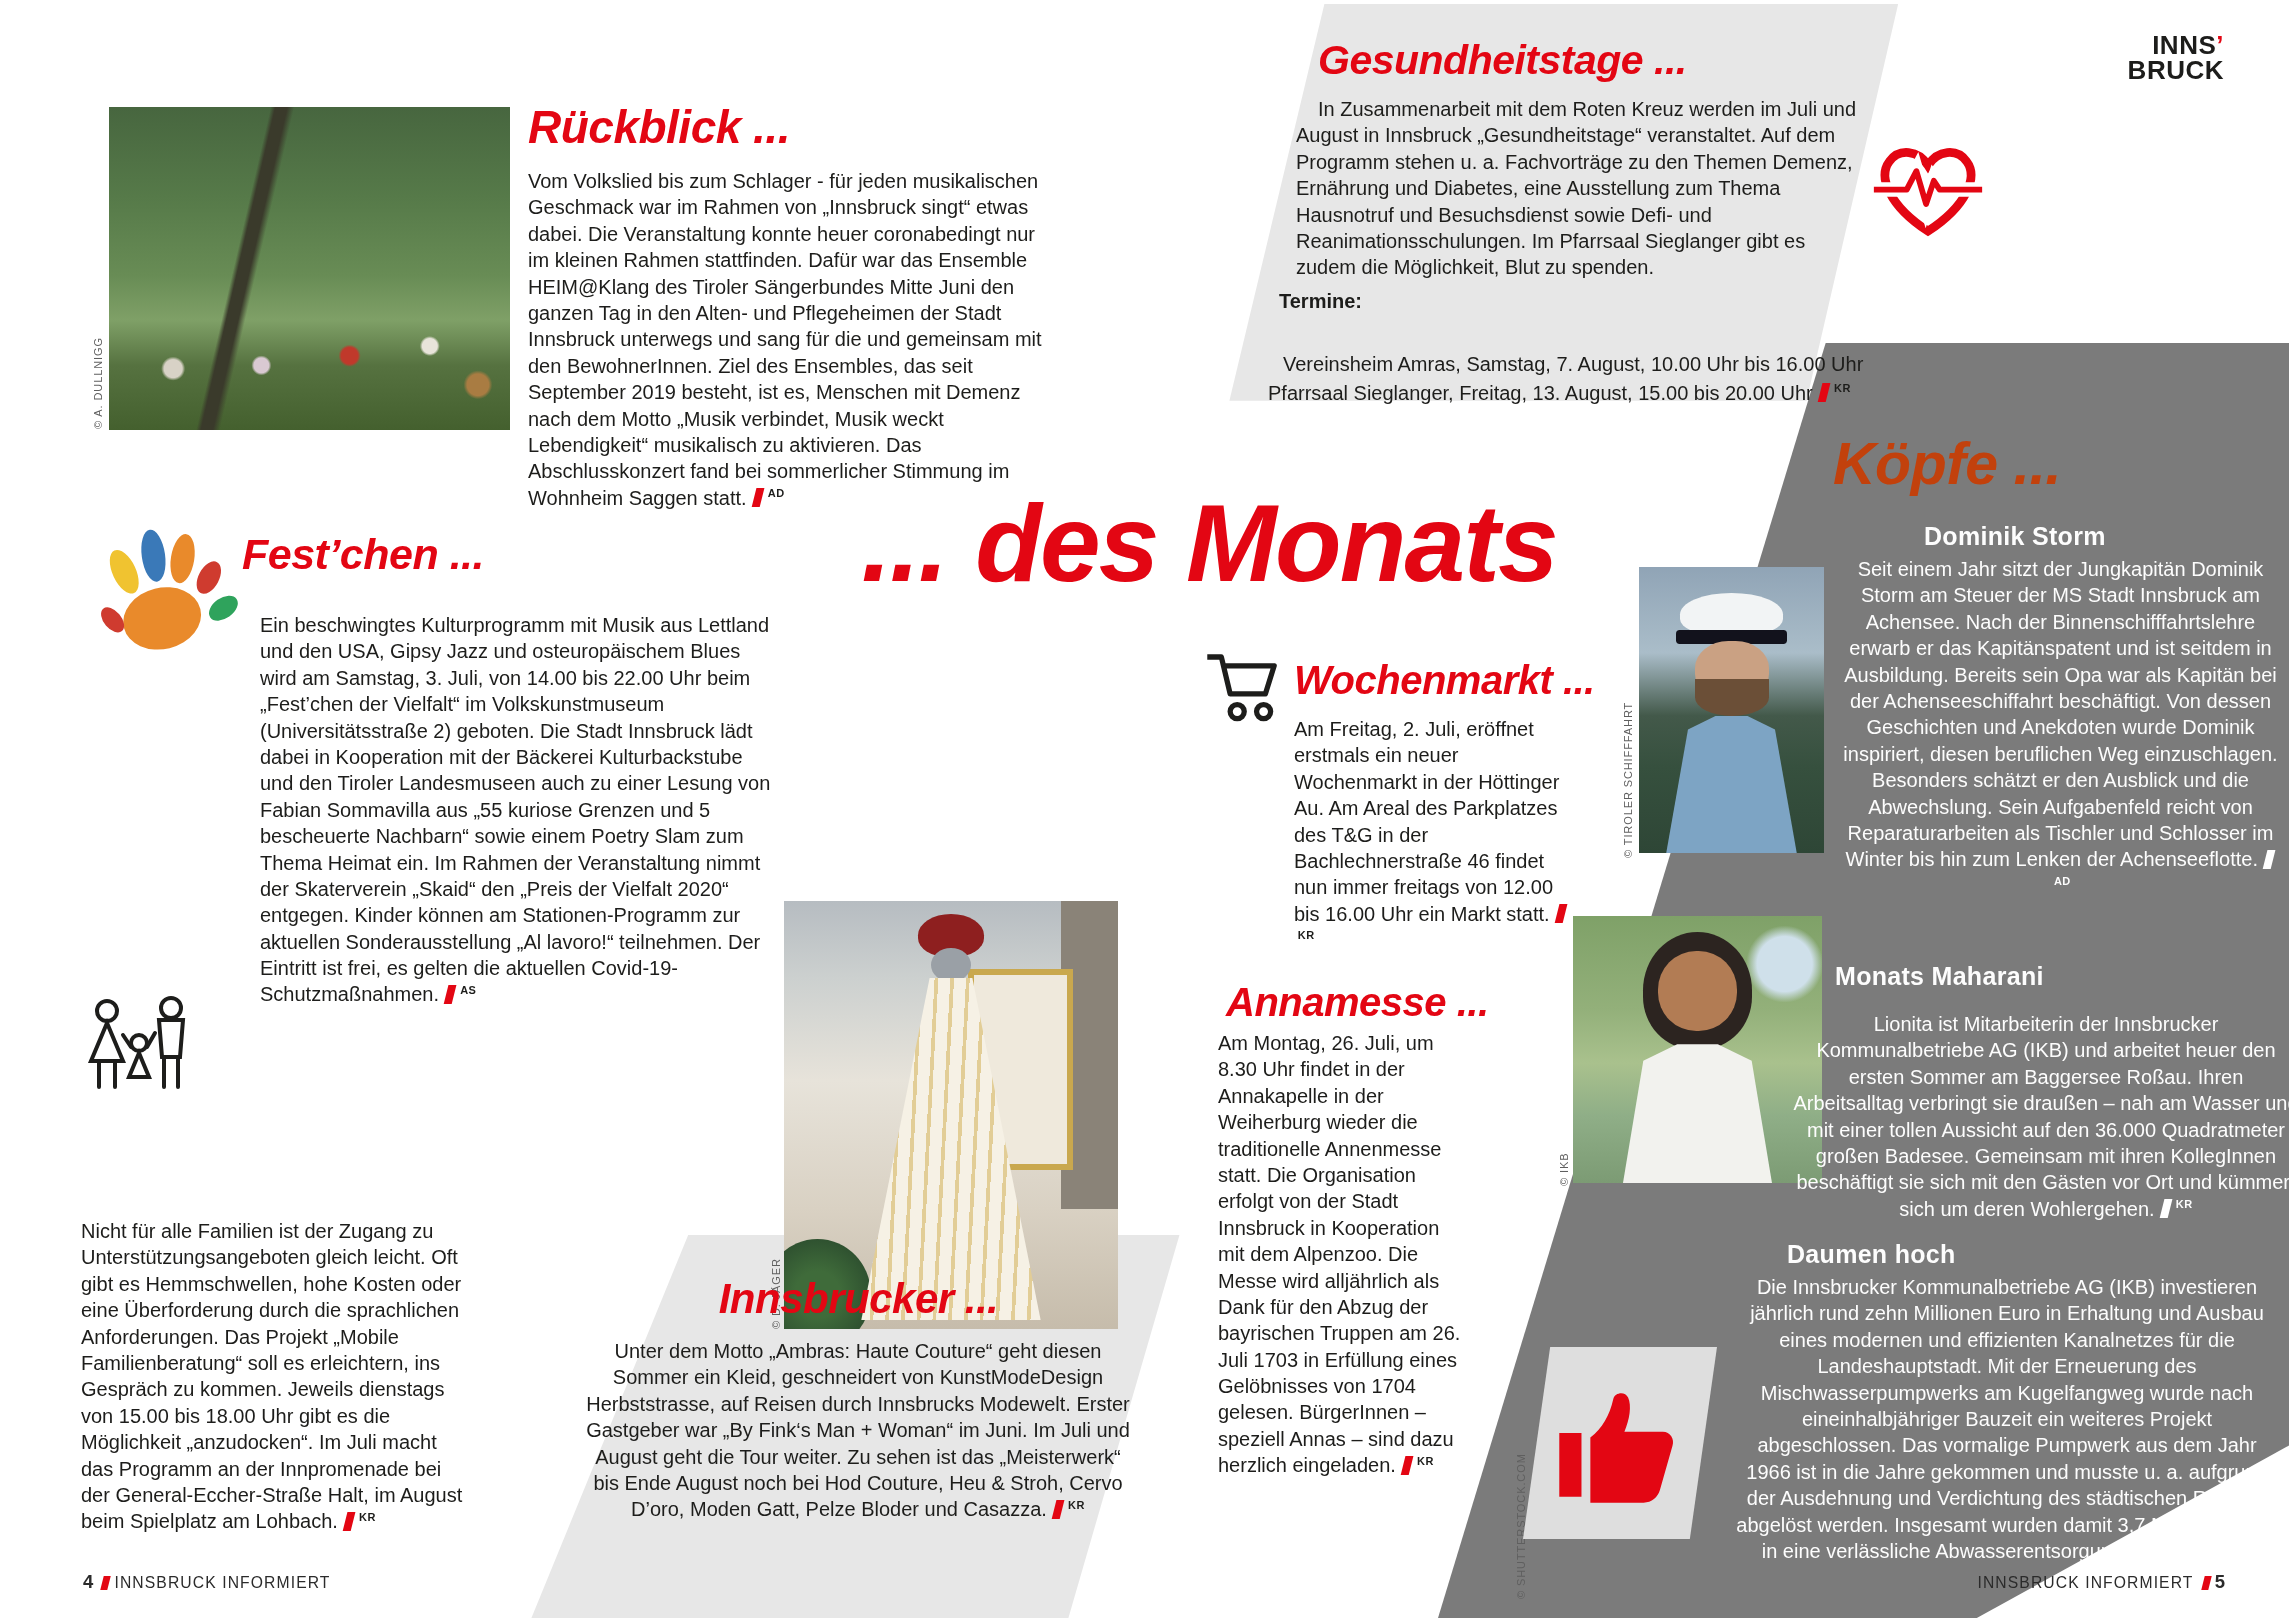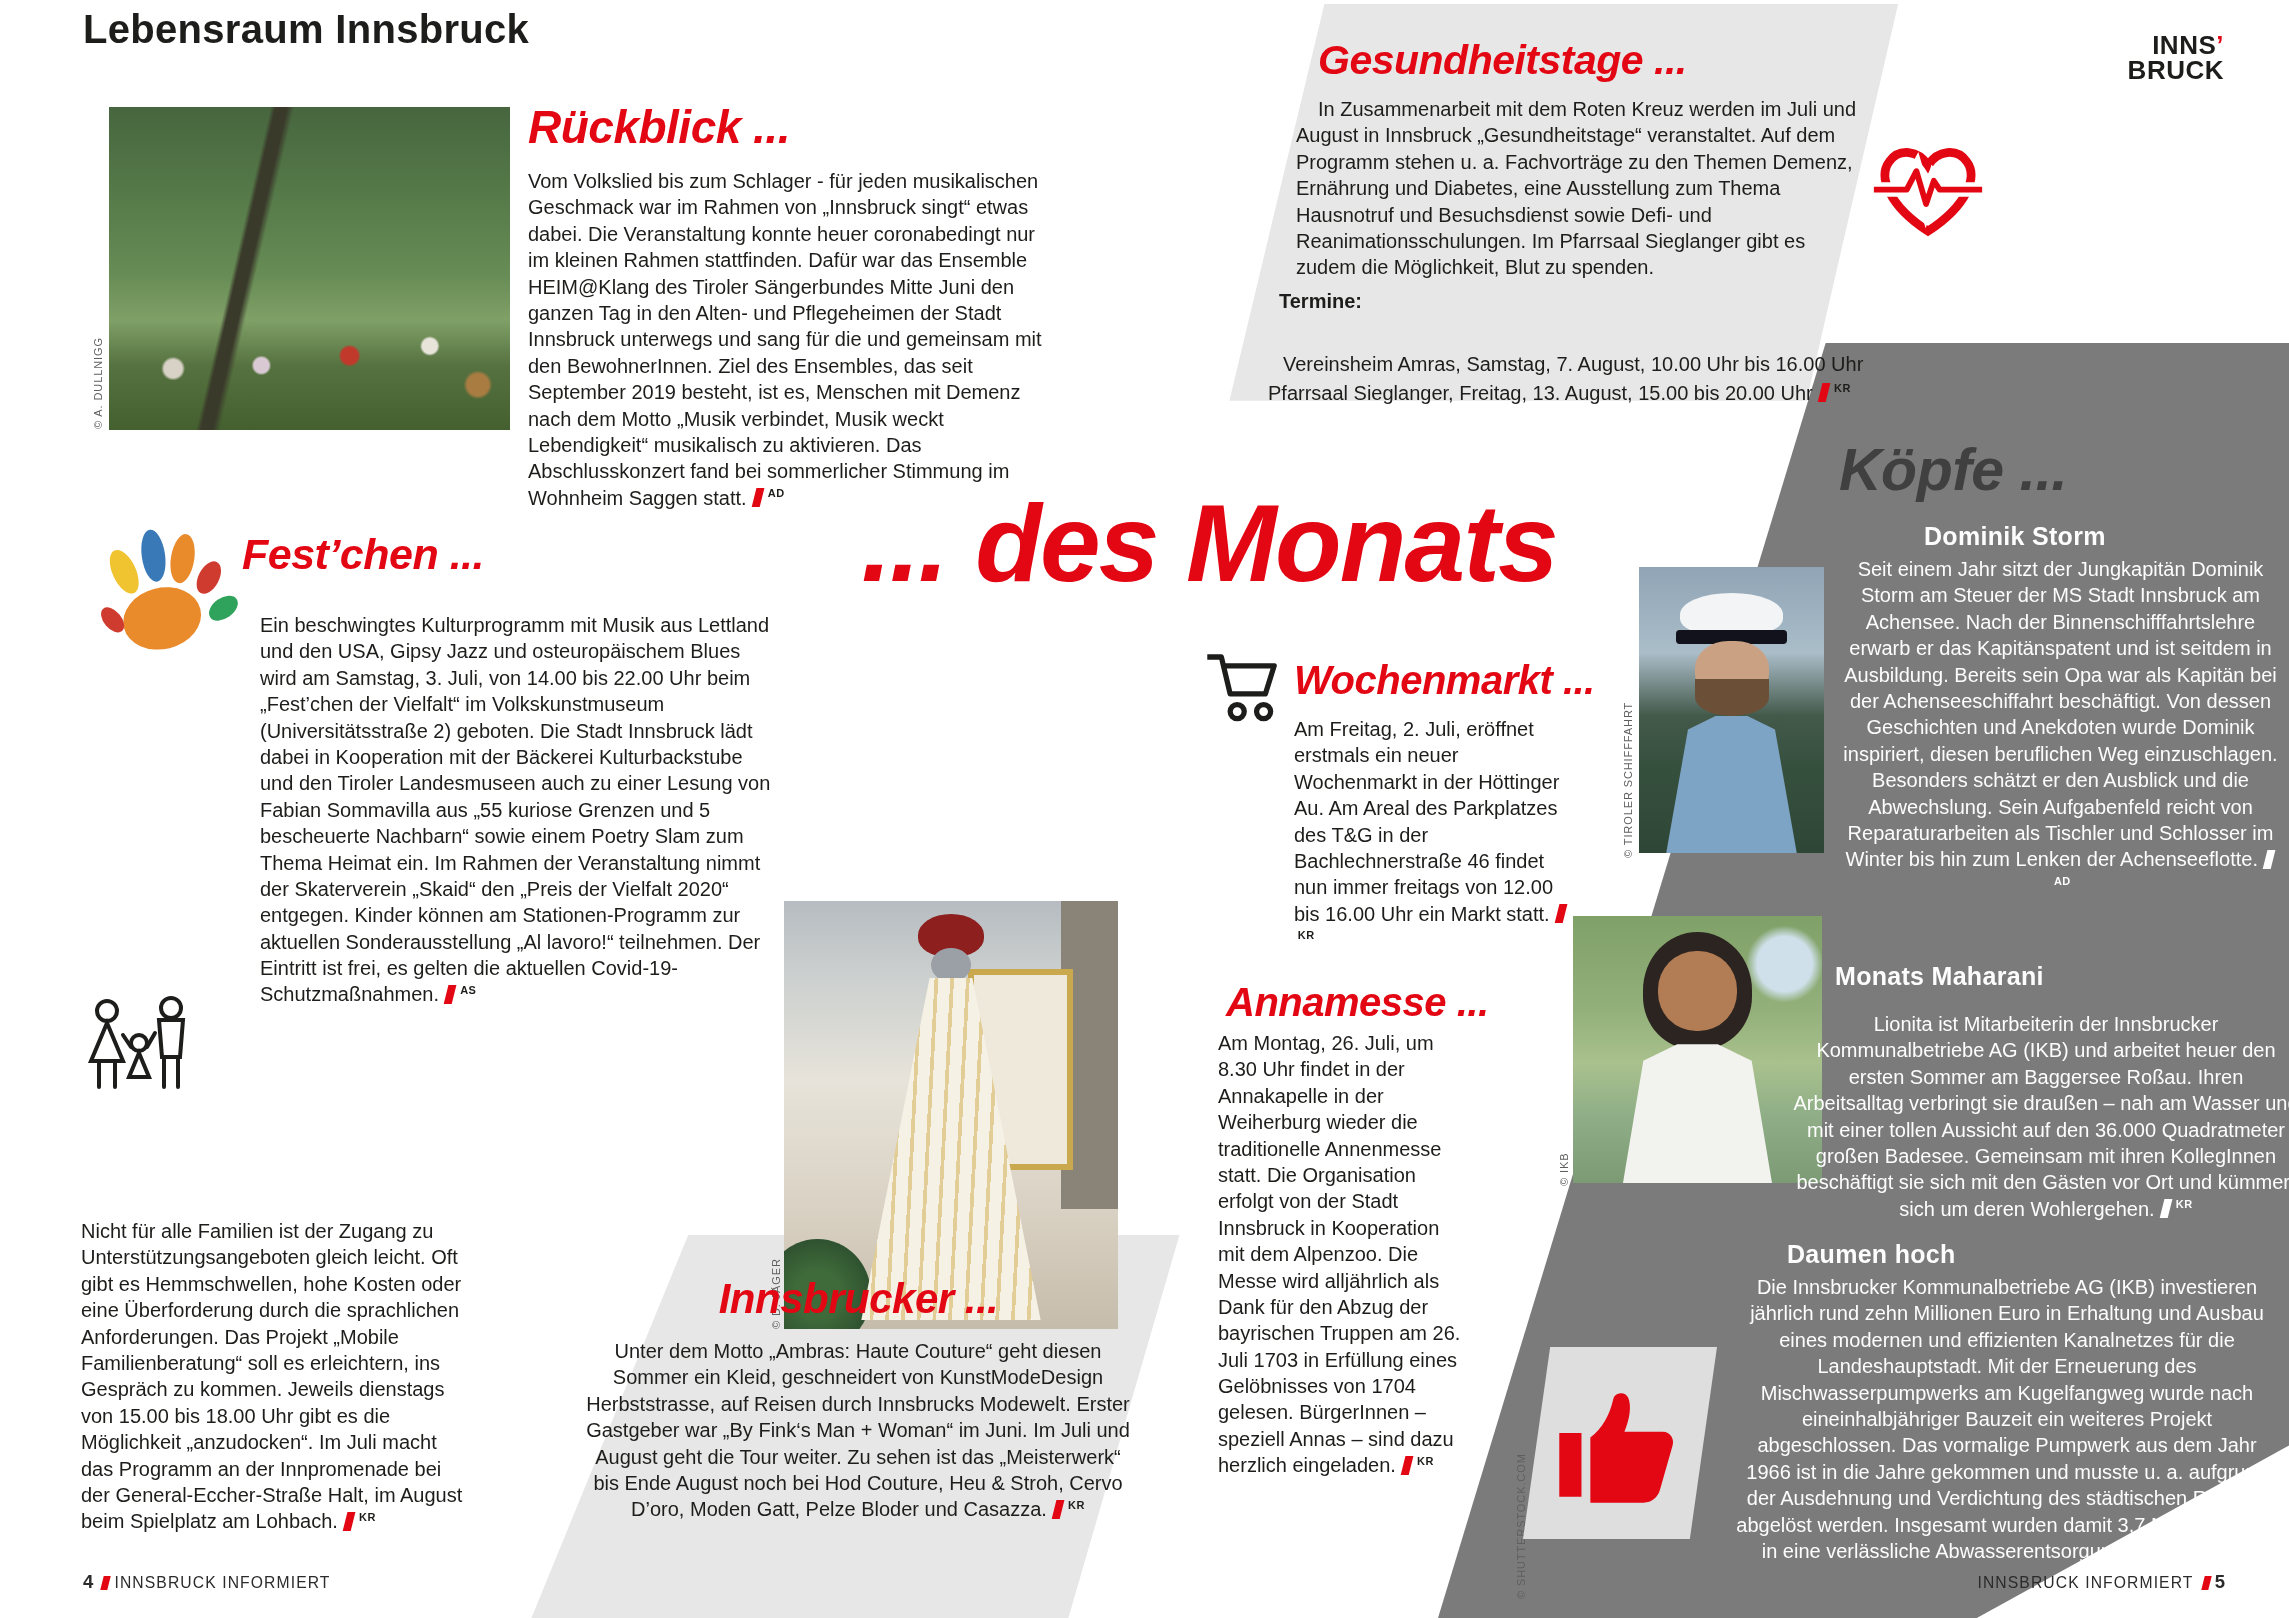--- a/index.html
+++ b/index.html
@@ -52,21 +52,20 @@
 </head>
 <body>
 
 <div class="page">
 
   <div class="panel" style="left:1226px;top:3.7px;width:679px;height:397px;clip-path:polygon(14.5% 0,99% 0,85.5% 100%,0.5% 100%);"></div>
   <div class="panel" style="left:531px;top:1235px;width:655px;height:384px;clip-path:polygon(24% 0,99% 0,82% 100%,0 100%);"></div>
   <div class="panel" style="left:1438px;top:343px;width:852px;height:1275px;background:#7b7b7b;clip-path:polygon(45.5% 0,100% 0,100% 100%,0 100%);"></div>
   <div class="wedge" style="left:1975px;top:1445px;width:315px;height:174px;clip-path:polygon(100% 0,100% 100%,0 100%);"></div>
 
-  <h1 class="section-label" style="left:83px;top:7.4px;position:absolute;margin:0;">Lebensraum Innsbruck</h1>
   <div class="logo" style="left:2118px;top:33px;width:106px;">
     <span>INNS</span><span class="apos">’</span><br>
     <span>BRUCK</span>
   </div>
 
   <div class="photo concert" style="left:109px;top:107px;width:401px;height:323px;"></div>
   <div class="credit" style="left:92px;top:429px;">© A. DULLNIGG</div>
   <h2 class="red-title" style="left:528px;top:103px;font-size:46px;margin:0;">Rückblick ...</h2>
   <p class="body-txt" style="left:528px;top:168px;width:533px;margin:0;">
     <span>Vom Volkslied bis zum Schlager - für jeden musikalischen Geschmack war im Rahmen von „Innsbruck singt“ etwas dabei. Die Veranstaltung konnte heuer coronabedingt nur im kleinen Rahmen stattfinden. Dafür war das Ensemble HEIM@Klang des Tiroler Sängerbundes Mitte Juni den ganzen Tag in den Alten- und Pflegeheimen der Stadt Innsbruck unterwegs und sang für die und gemeinsam mit den BewohnerInnen. Ziel des Ensembles, das seit September 2019 besteht, ist es, Menschen mit Demenz nach dem Motto „Musik verbindet, Musik weckt Lebendigkeit“ musikalisch zu aktivieren. Das Abschlusskonzert fand bei sommerlicher Stimmung im Wohnheim Saggen statt.</span><span class="slash"></span><sup class="author">AD</sup>
@@ -146,21 +145,21 @@
   <h2 class="red-title" style="left:1294px;top:659px;font-size:40px;margin:0;">Wochenmarkt ...</h2>
   <p class="body-txt" style="left:1294px;top:716px;width:279px;margin:0;">
     <span>Am Freitag, 2. Juli, eröffnet erstmals ein neuer Wochenmarkt in der Höttinger Au. Am Areal des Parkplatzes des T&amp;G in der Bachlechnerstraße 46 findet nun immer freitags von 12.00 bis 16.00 Uhr ein Markt statt.</span><span class="slash"></span><sup class="author">KR</sup>
   </p>
 
   <h2 class="red-title" style="left:1218px;top:973px;font-size:40px;margin:8px;">Annamesse ...</h2>
   <p class="body-txt" style="left:1218px;top:1030px;width:244px;margin:0;">
     <span>Am Montag, 26. Juli, um 8.30 Uhr findet in der Annakapelle in der Weiherburg wieder die traditionelle Annenmesse statt. Die Organisation erfolgt von der Stadt Innsbruck in Kooperation mit dem Alpenzoo. Die Messe wird alljährlich als Dank für den Abzug der bayrischen Truppen am 26. Juli 1703 in Erfüllung eines Gelöbnisses von 1704 gelesen. BürgerInnen – speziell Annas – sind dazu herzlich eingeladen.</span><span class="slash"></span><sup class="author">KR</sup>
   </p>
 
-  <h2 class="red-title" style="left:1829px;top:430px;font-size:59px;color:#404040;margin:10px;">Köpfe ...</h2>
+  <h2 class="red-title" style="left:1829px;top:430px;font-size:59px;color:#c2410c;margin:4px;">Köpfe ...</h2>
 
   <div class="photo dominik-bg" style="left:1639px;top:567px;width:185px;height:286px;">
     <div style="left:22%;top:9%;width:56%;height:15%;background:#f2f4f5;border-radius:50% 50% 40% 40%;"></div>
     <div style="left:20%;top:22%;width:60%;height:5%;background:#12121c;border-radius:3.7px;"></div>
     <div style="left:30%;top:26%;width:40%;height:21%;background:#caa183;border-radius:45%;"></div>
     <div style="left:30%;top:39%;width:40%;height:13%;background:#6b4f37;border-radius:0 0 50% 50%;"></div>
     <div style="left:8%;top:52%;width:84%;height:48%;background:#7da4c4;clip-path:polygon(8% 100%,22% 10%,40% 0,60% 0,78% 10%,92% 100%);"></div>
   </div>
   <div class="credit" style="left:1622px;top:858px;">© TIROLER SCHIFFFAHRT</div>
   <div class="name-title" style="left:1924px;top:522px;">Dominik Storm</div>

